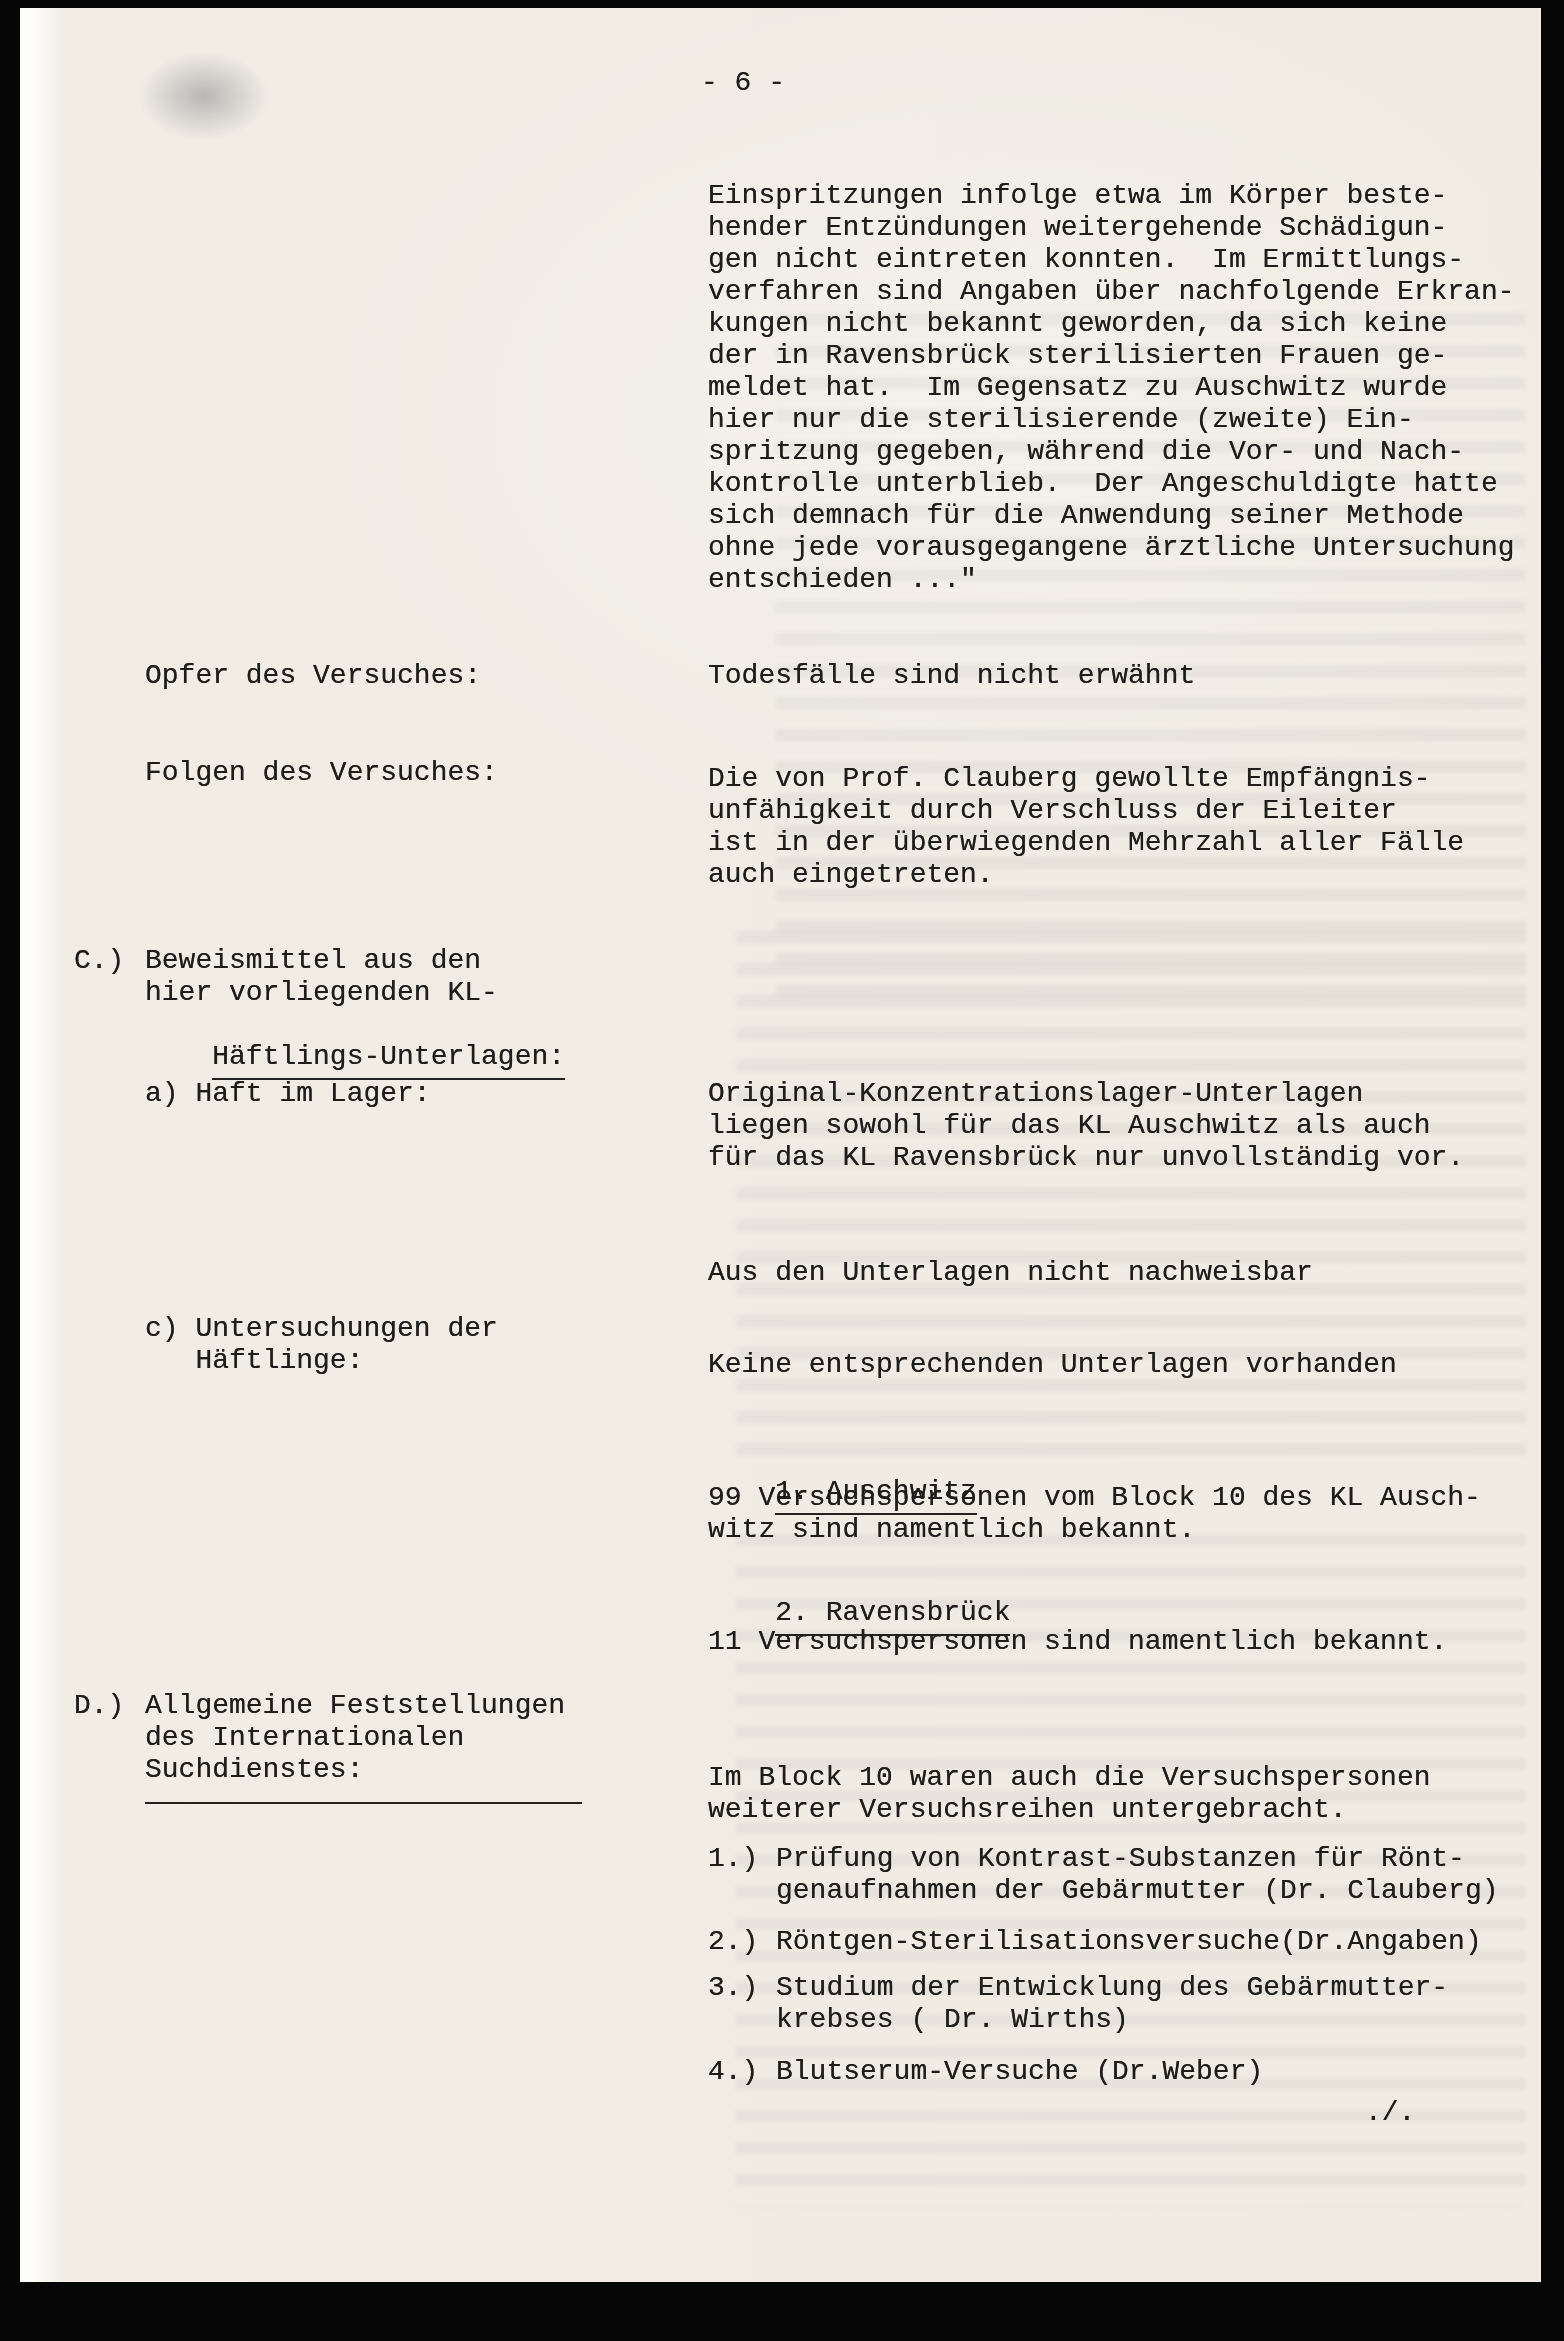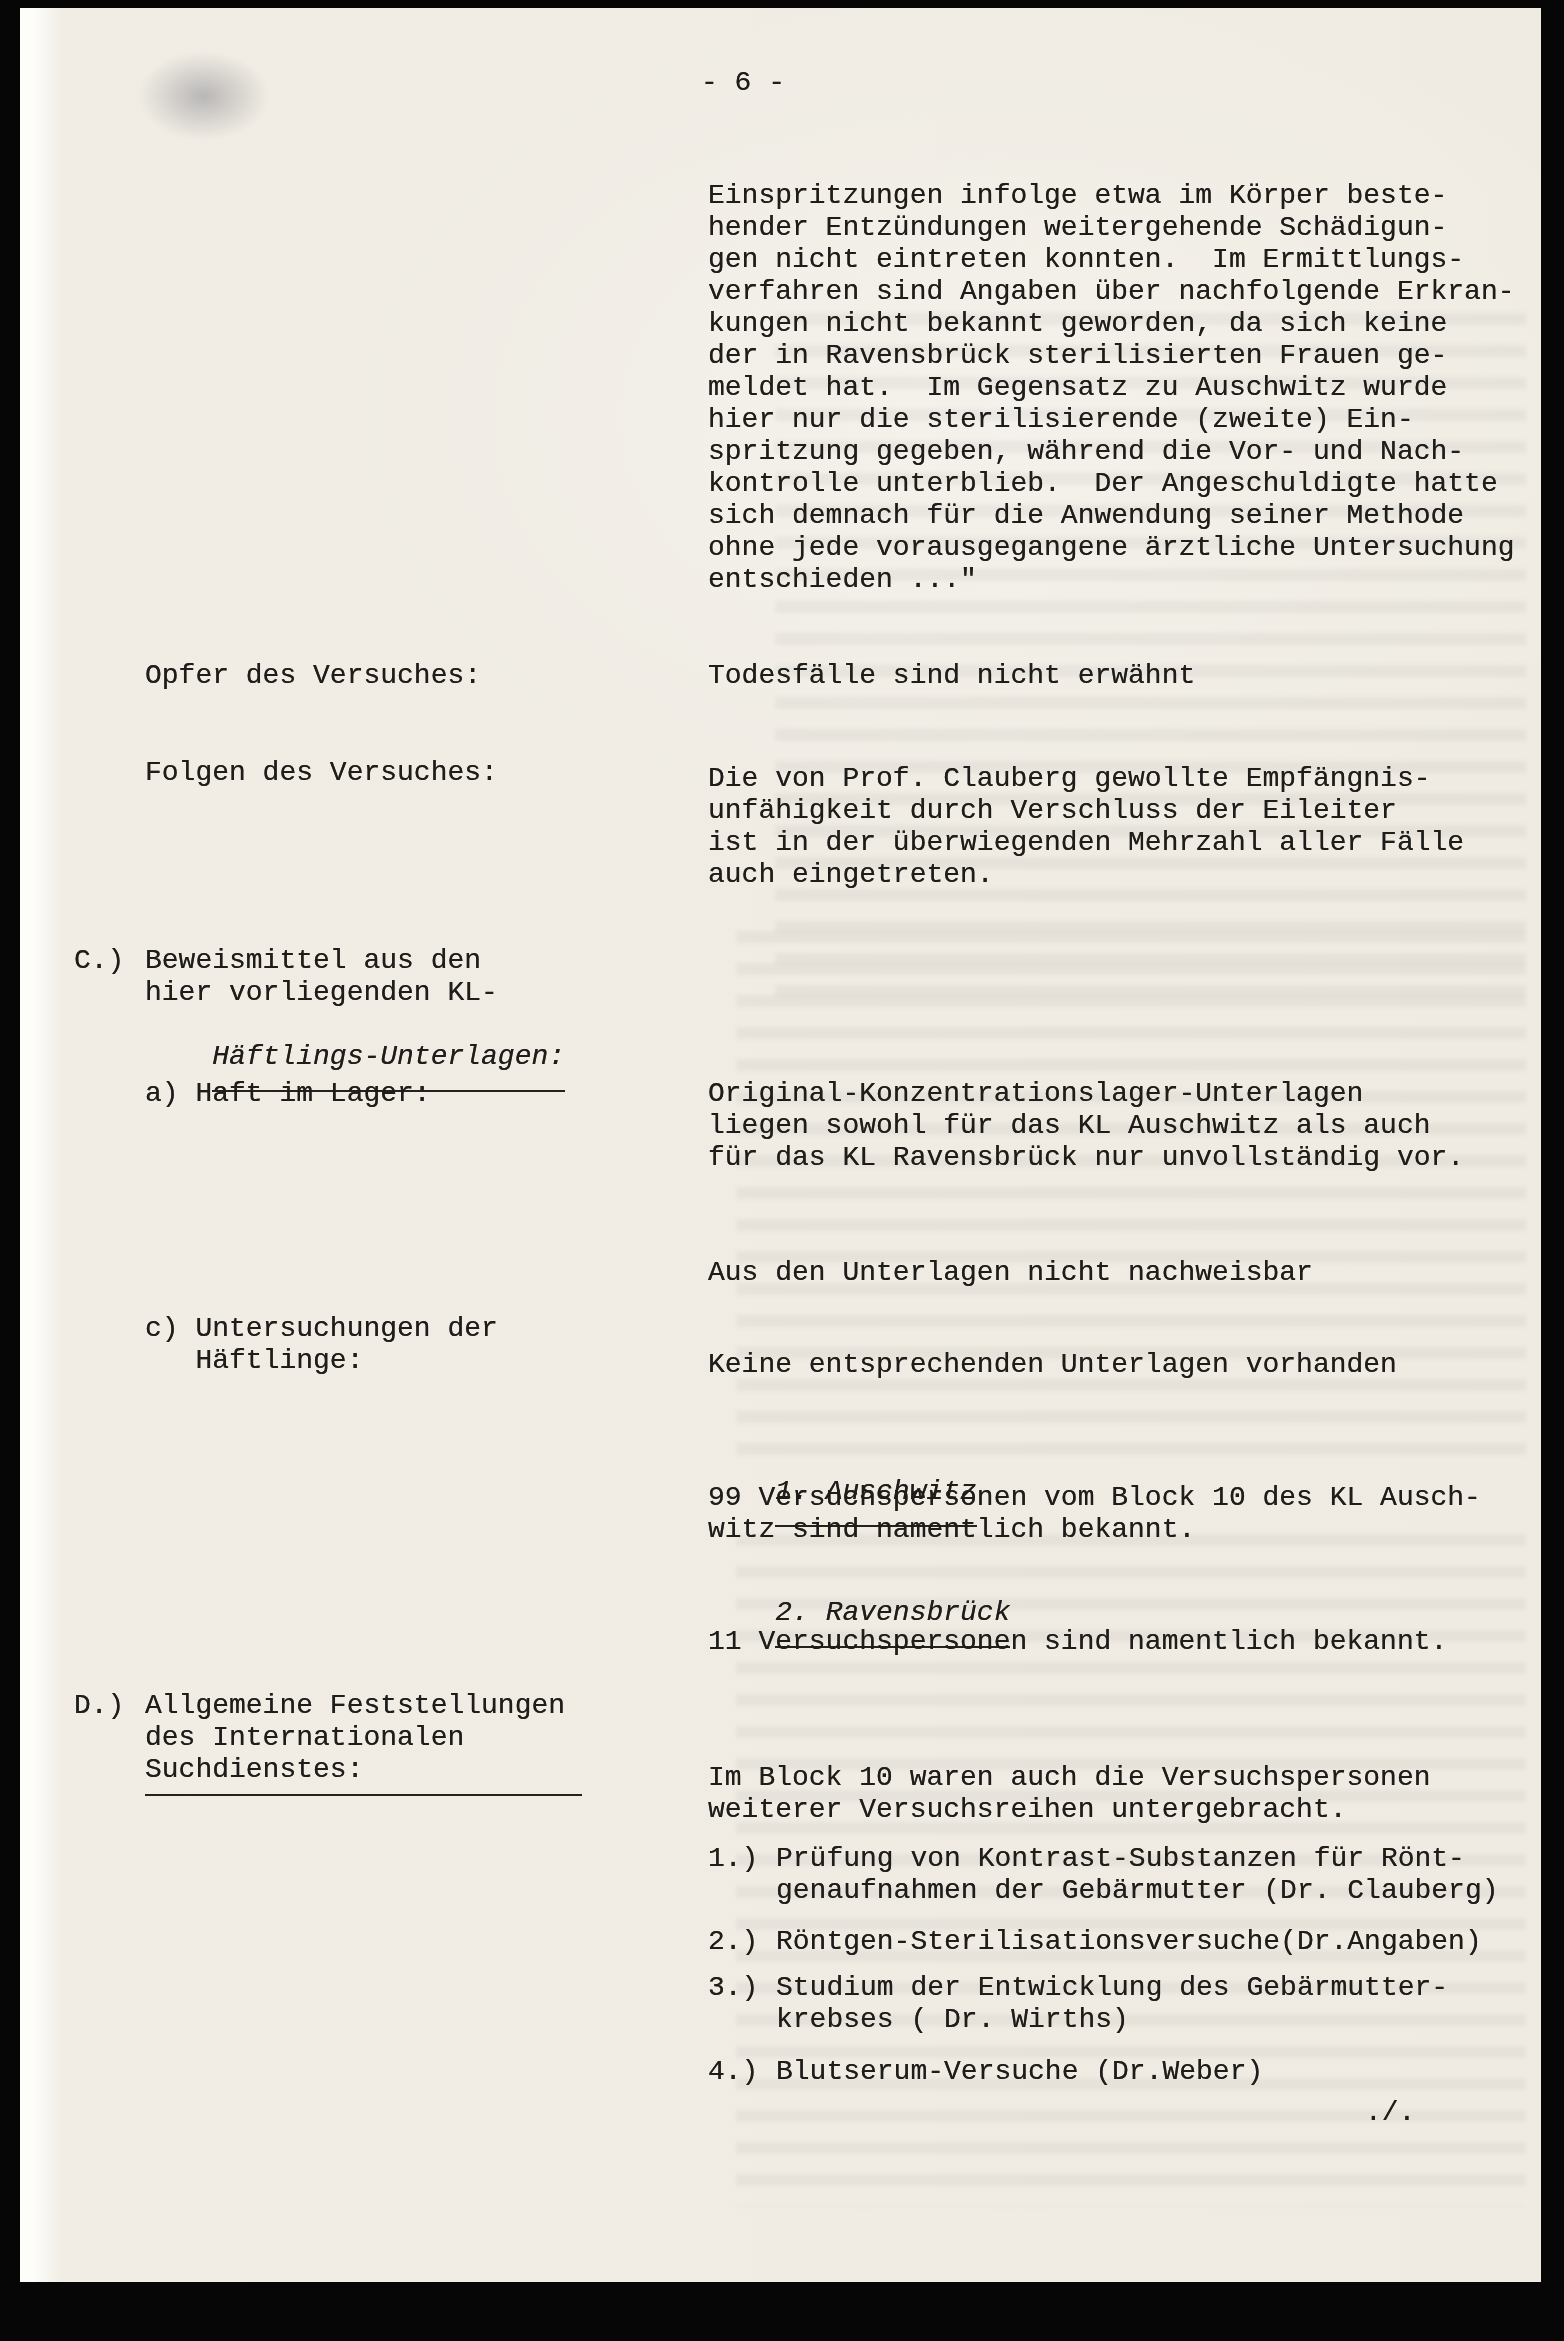--- a/index.html
+++ b/index.html
@@ -26,26 +26,25 @@
   .txt {
     position:absolute;
     font-size:28px; line-height:32px;
     color:#1e1d1a;
     white-space:pre-wrap;
     text-shadow:0 0 0.5px rgba(25,25,25,0.75);
   }
   .ul-inline {
     display:inline-block;
     border-bottom:2.3px solid #23221f;
-    padding-bottom:17px;
-    font-style:italic;
+    padding-bottom:5px;
   }
   .ul-extended {
     border-bottom:2.3px solid #23221f;
-    padding-bottom:8px;
+    padding-bottom:16px;
     width:437px;
   }
   .dlist-item { display:flex; }
   .dlist-item .num { flex:0 0 68px; white-space:pre; }
   .dlist-item .itx { white-space:pre-wrap; }
   
   .ghost {
     position:absolute; opacity:0.055; filter:blur(2px);
     background:repeating-linear-gradient(180deg, #4a4a52 0px, #4a4a52 11.7px, transparent 11.7px, transparent 32px);
     pointer-events:none;

